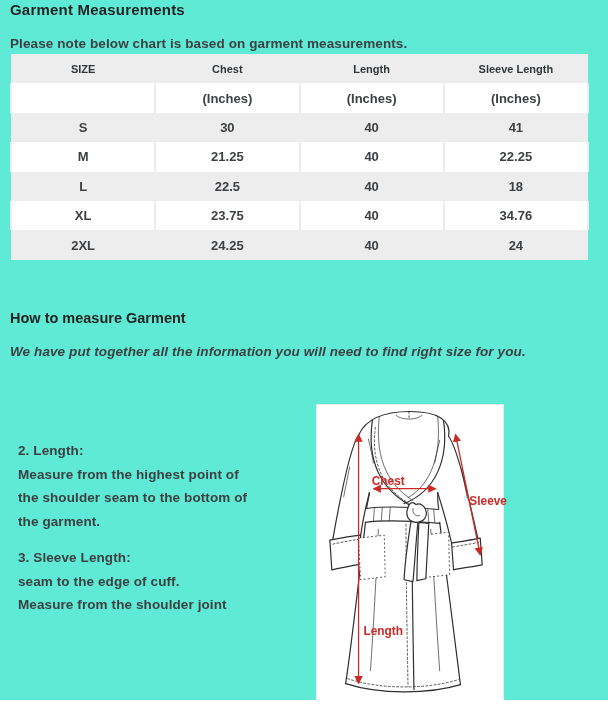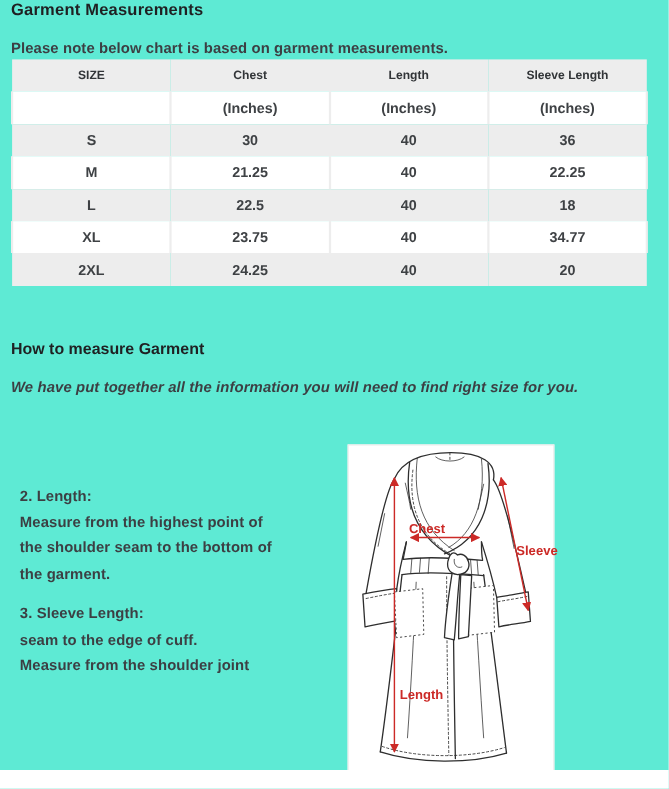--- a/index.html
+++ b/index.html
@@ -56,45 +56,45 @@
       <tr class="row-white">
         <td></td>
         <td>(Inches)</td>
         <td>(Inches)</td>
         <td>(Inches)</td>
       </tr>
       <tr class="row-gray">
         <td>S</td>
         <td>30</td>
         <td>40</td>
-        <td>36</td>
+        <td>41</td>
       </tr>
       <tr class="row-white">
         <td>M</td>
         <td>21.25</td>
         <td>40</td>
         <td>22.25</td>
       </tr>
       <tr class="row-gray">
         <td>L</td>
         <td>22.5</td>
         <td>40</td>
         <td>18</td>
       </tr>
       <tr class="row-white">
         <td>XL</td>
         <td>23.75</td>
         <td>40</td>
-        <td>34.77</td>
+        <td>34.76</td>
       </tr>
       <tr class="row-gray">
         <td>2XL</td>
         <td>24.25</td>
         <td>40</td>
-        <td>20</td>
+        <td>24</td>
       </tr>
     </tbody>
   </table>
 
   <div class="h2">How to measure Garment</div>
   <div class="intro">We have put together all the information you will need to find right size for you.</div>
 
   <div class="steps">
     <div class="step">
       <div>2. Length:</div>

